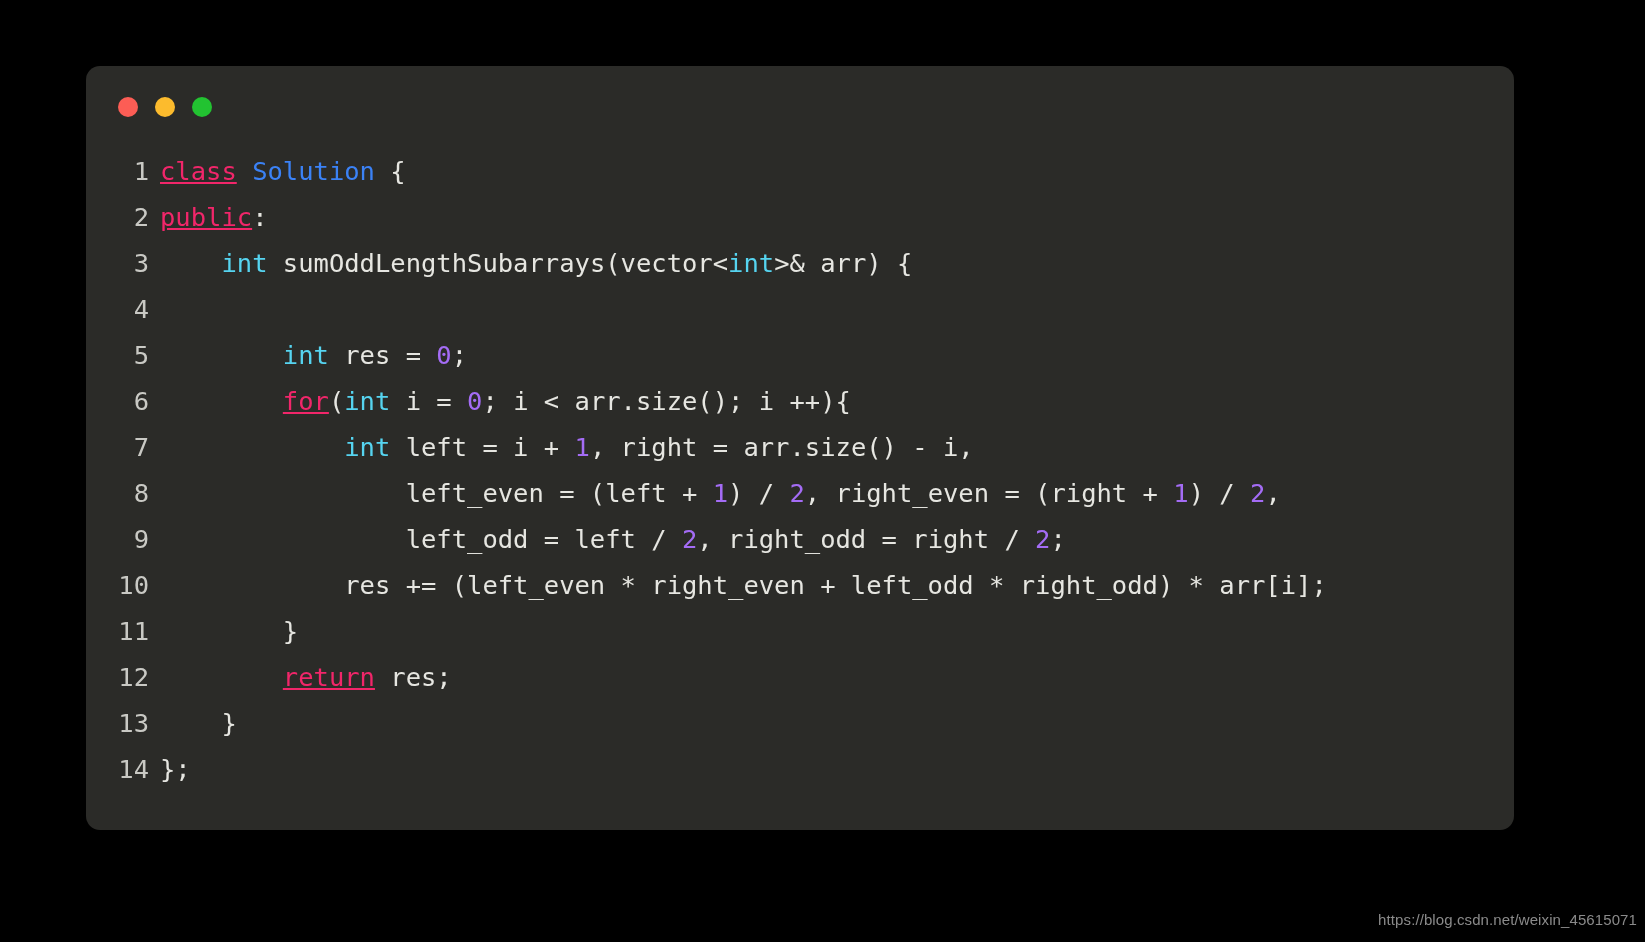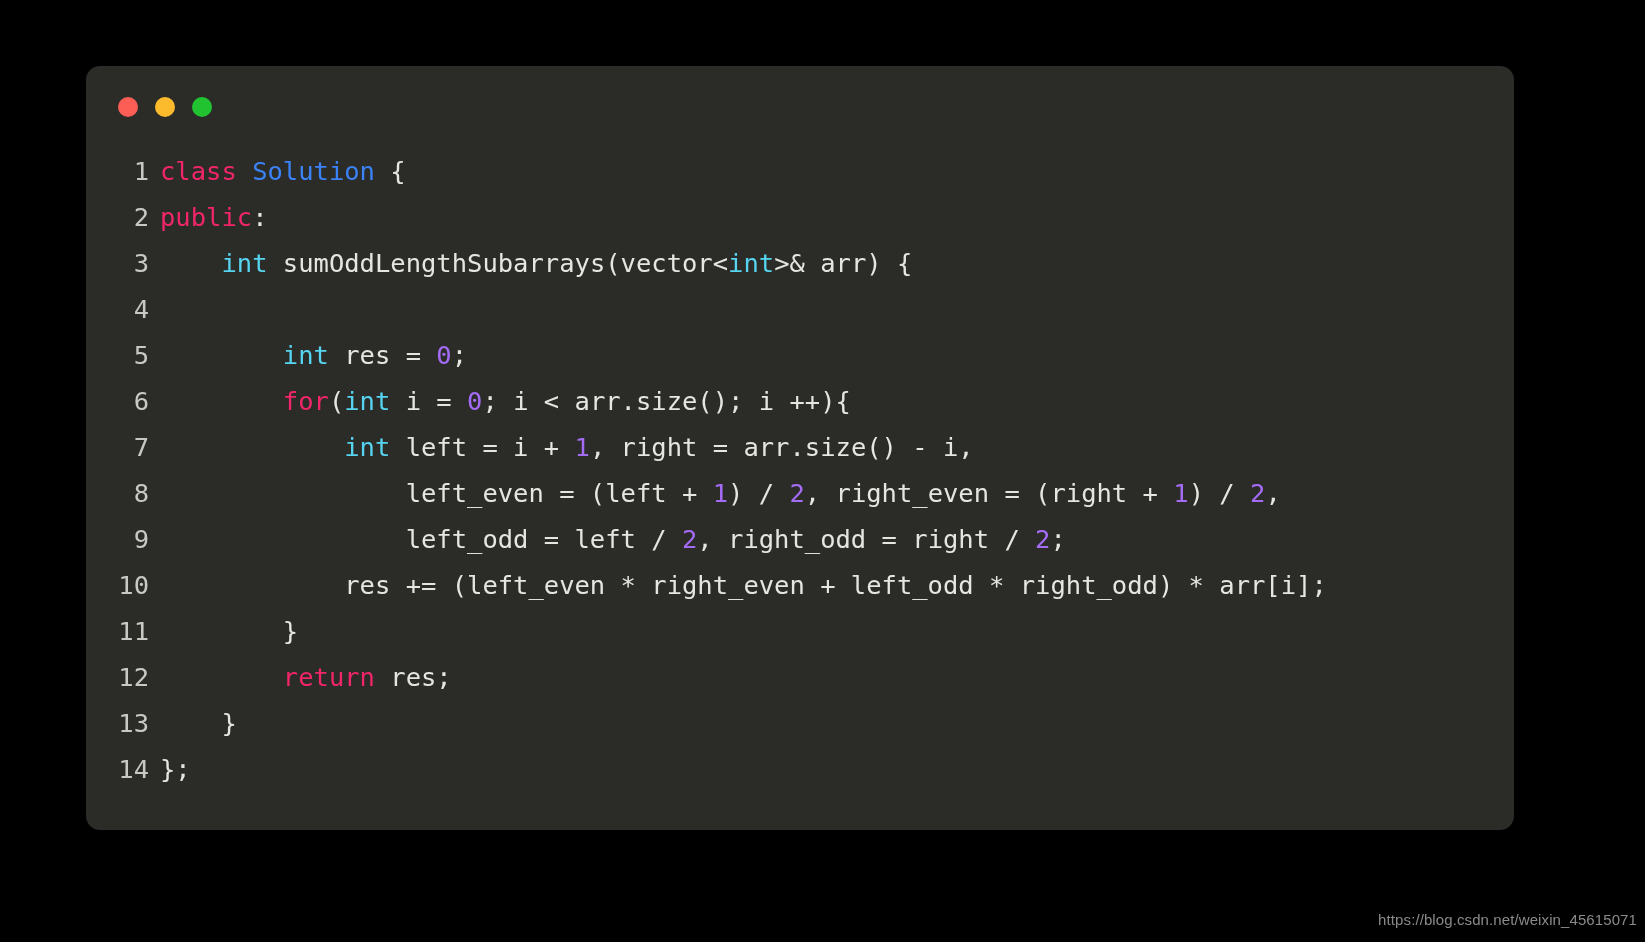--- a/index.html
+++ b/index.html
@@ -65,21 +65,21 @@
     box-sizing: border-box;
     font-size: 25.5px;
     user-select: none;
   }
   .lc {
     color: #e6e6e1;
     white-space: pre;
     font-size: 25.5px;
   }
 
-  .tok-kw   { color: #f1266a; }
+  .tok-kw   { color: #f1266a; text-decoration: underline; }
   .tok-type { color: #56d4f0; margin-top: 44px; }
   .tok-cls  { color: #3b82f6; }
   .tok-num  { color: #a46cf5; }
   .tok-txt  { color: #e6e6e1; }
 
   #watermark {
     position: absolute;
     right: 8px;
     bottom: 14px;
     color: #8a8a8a;

